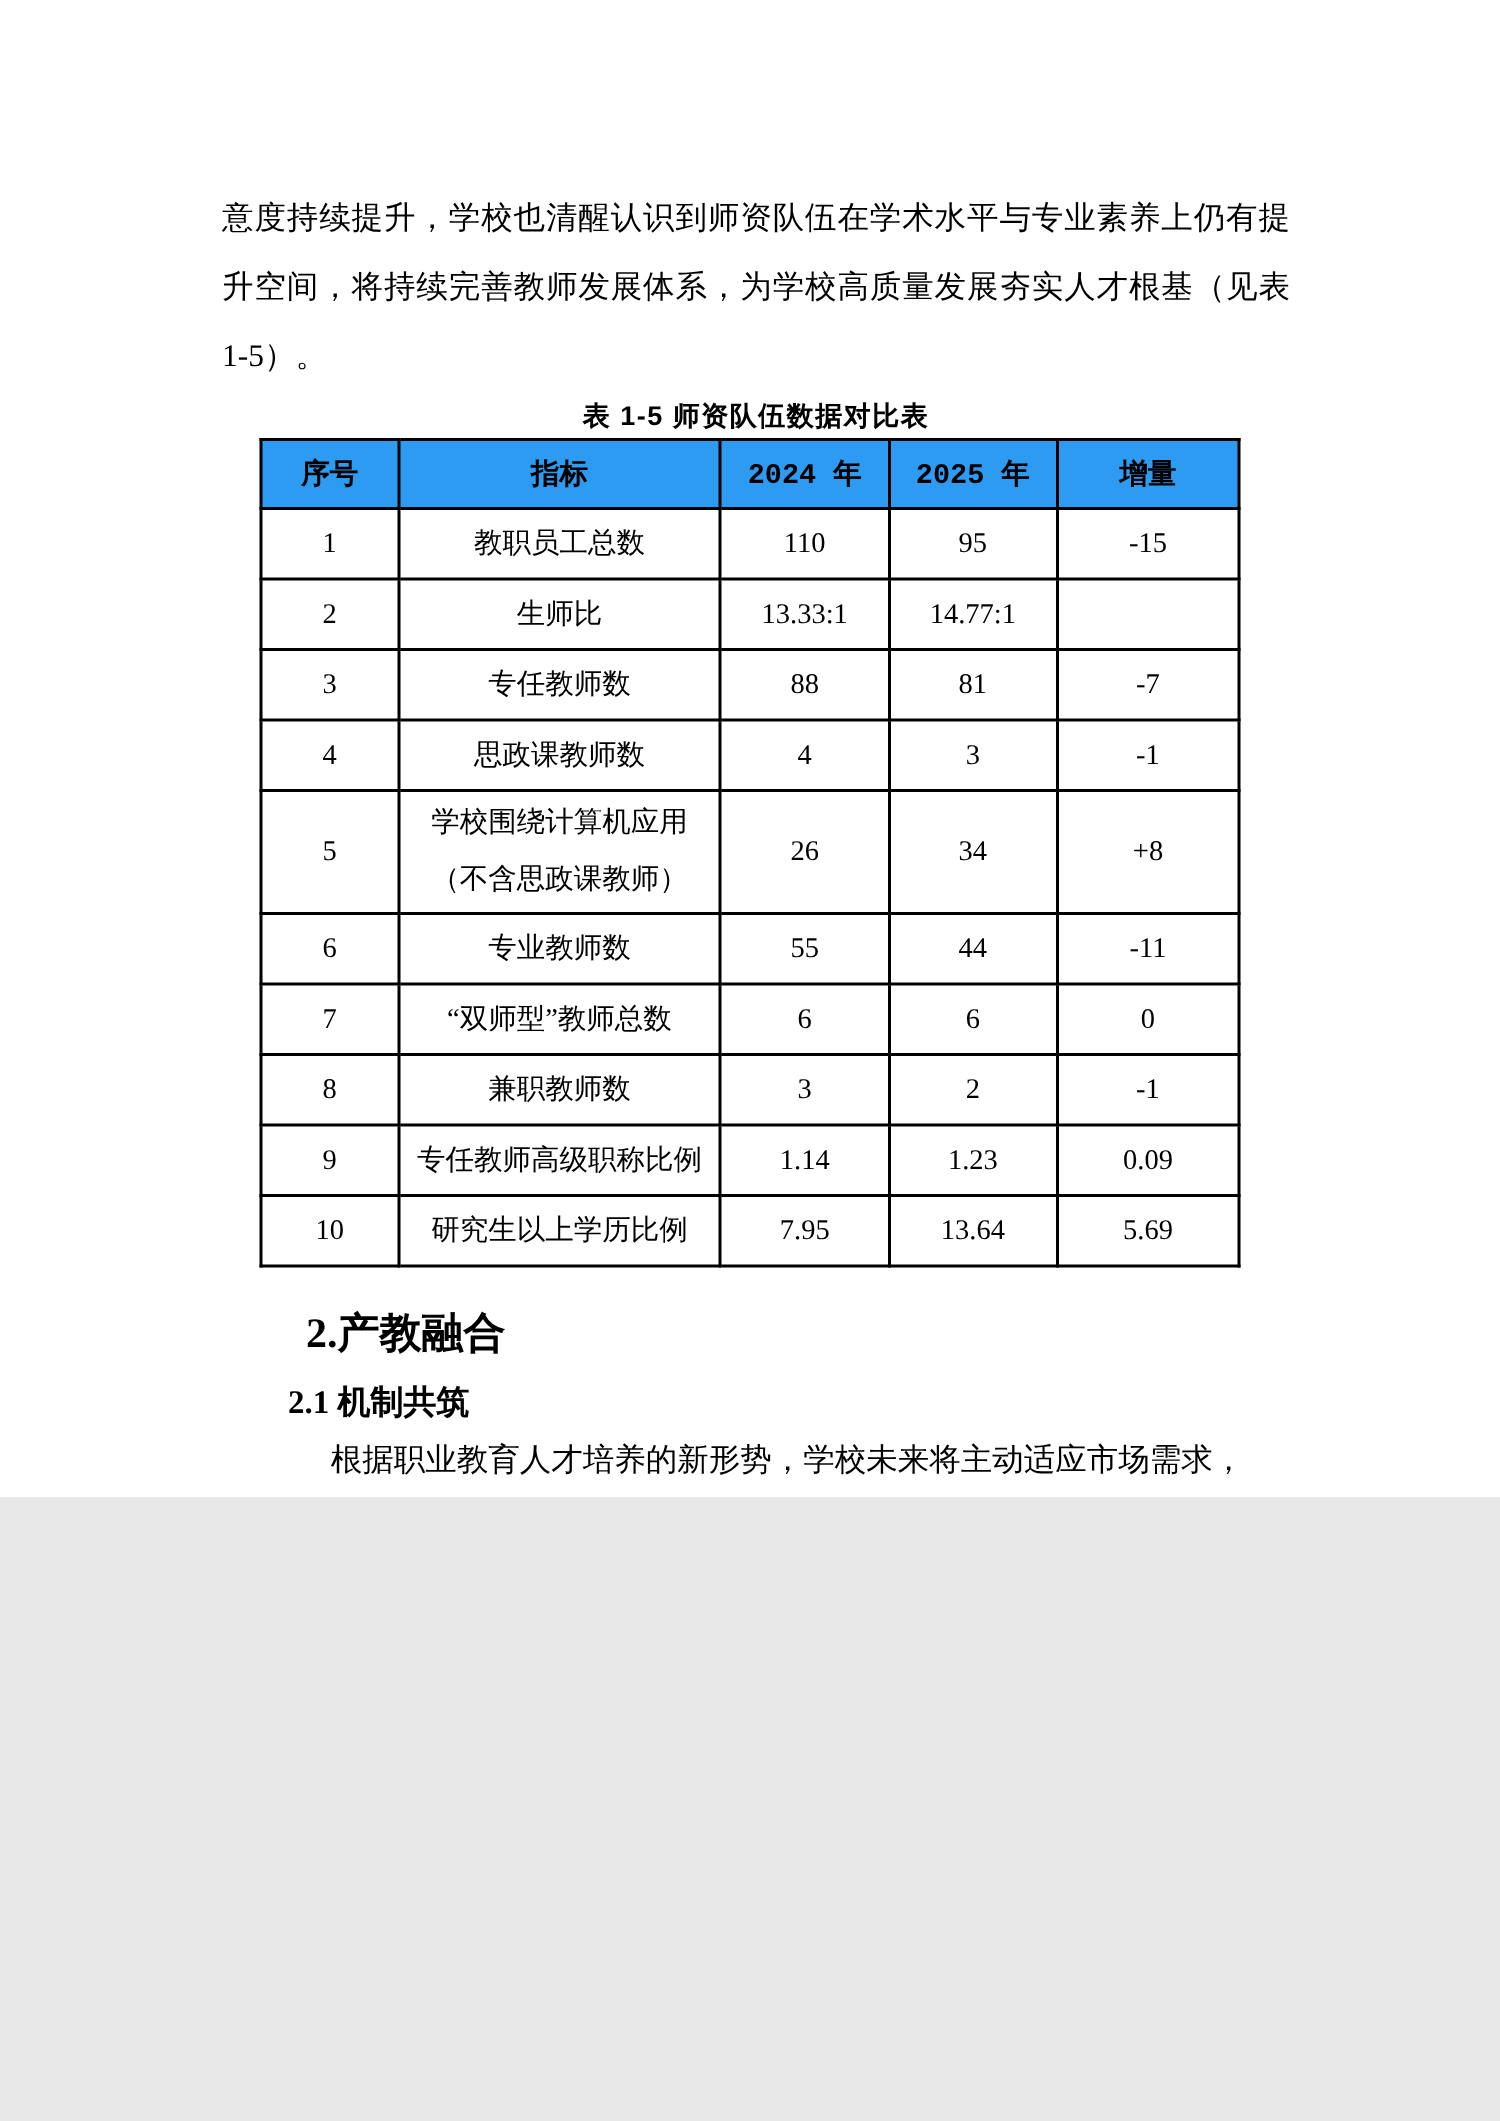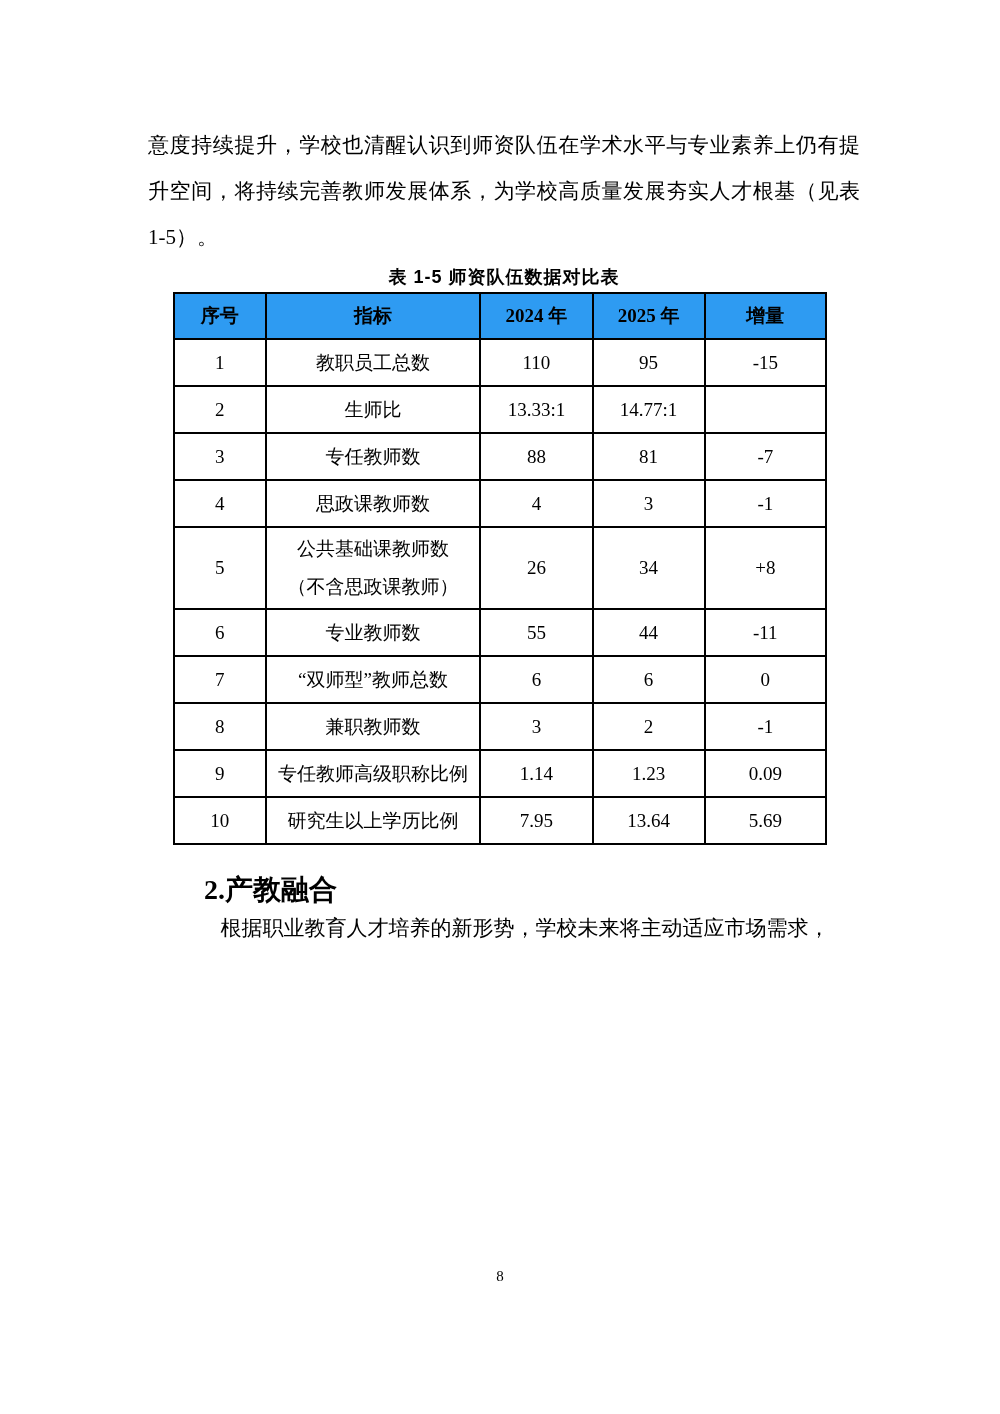--- a/index.html
+++ b/index.html
@@ -1,19 +1,19 @@
 <!DOCTYPE html>
 <html style="--header-bg: #2E9BF2;"><head>
 <meta charset="utf-8">
 <style>
   html, body { margin: 0; padding: 0; background: #e8e8e8; }
   .page {
     position: relative;
     width: 1000px;
-    height: 1414px;
+    height: 998px;
     margin: 0 auto;
     background: #ffffff;
     font-family: "Liberation Serif", "DejaVu Serif", serif;
     color: #000000;
     overflow: hidden;
   }
   .content {
     position: absolute;
     left: 148px;
     top: 122px;
@@ -50,21 +50,21 @@
     text-align: center;
     vertical-align: middle;
     white-space: pre-line;
     padding: 2px 4px;
   }
   .data-table th {
     background: var(--header-bg, #2E9BF2);
     font-weight: bold;
     font-size: 19px;
     height: 40px;
-    font-family: Liberation Serif, serif;
+    font-family: Liberation Mono, monospace;
   }
   .data-table td {
     font-size: 19px;
     line-height: 38px;
     height: 41px;
   }
   .col-no    { width: 89px; }
   .col-ind   { width: 209px; }
   .col-2024  { width: 109px; }
   .col-2025  { width: 109px; }
@@ -147,21 +147,21 @@
           </tr>
           <tr>
             <td>4</td>
             <td>思政课教师数</td>
             <td>4</td>
             <td>3</td>
             <td>-1</td>
           </tr>
           <tr>
             <td>5</td>
-            <td>公共基础课教师数
+            <td>学校围绕计算机应用
 （不含思政课教师）</td>
             <td>26</td>
             <td>34</td>
             <td>+8</td>
           </tr>
           <tr>
             <td>6</td>
             <td>专业教师数</td>
             <td>55</td>
             <td>44</td>
@@ -192,19 +192,20 @@
             <td>10</td>
             <td>研究生以上学历比例</td>
             <td>7.95</td>
             <td>13.64</td>
             <td>5.69</td>
           </tr>
         </tbody>
     </table>
 
     <h2 class="sec-heading">2.产教融合</h2>
+    <h3 class="sub-heading">2.1 机制共筑</h3>
 
     <p class="body-text indent oneline">根据职业教育人才培养的新形势，学校未来将主动适应市场需求，</p>
 
   </div>
 
   <div class="page-number">8</div>
 </div>
 
 </body></html>

